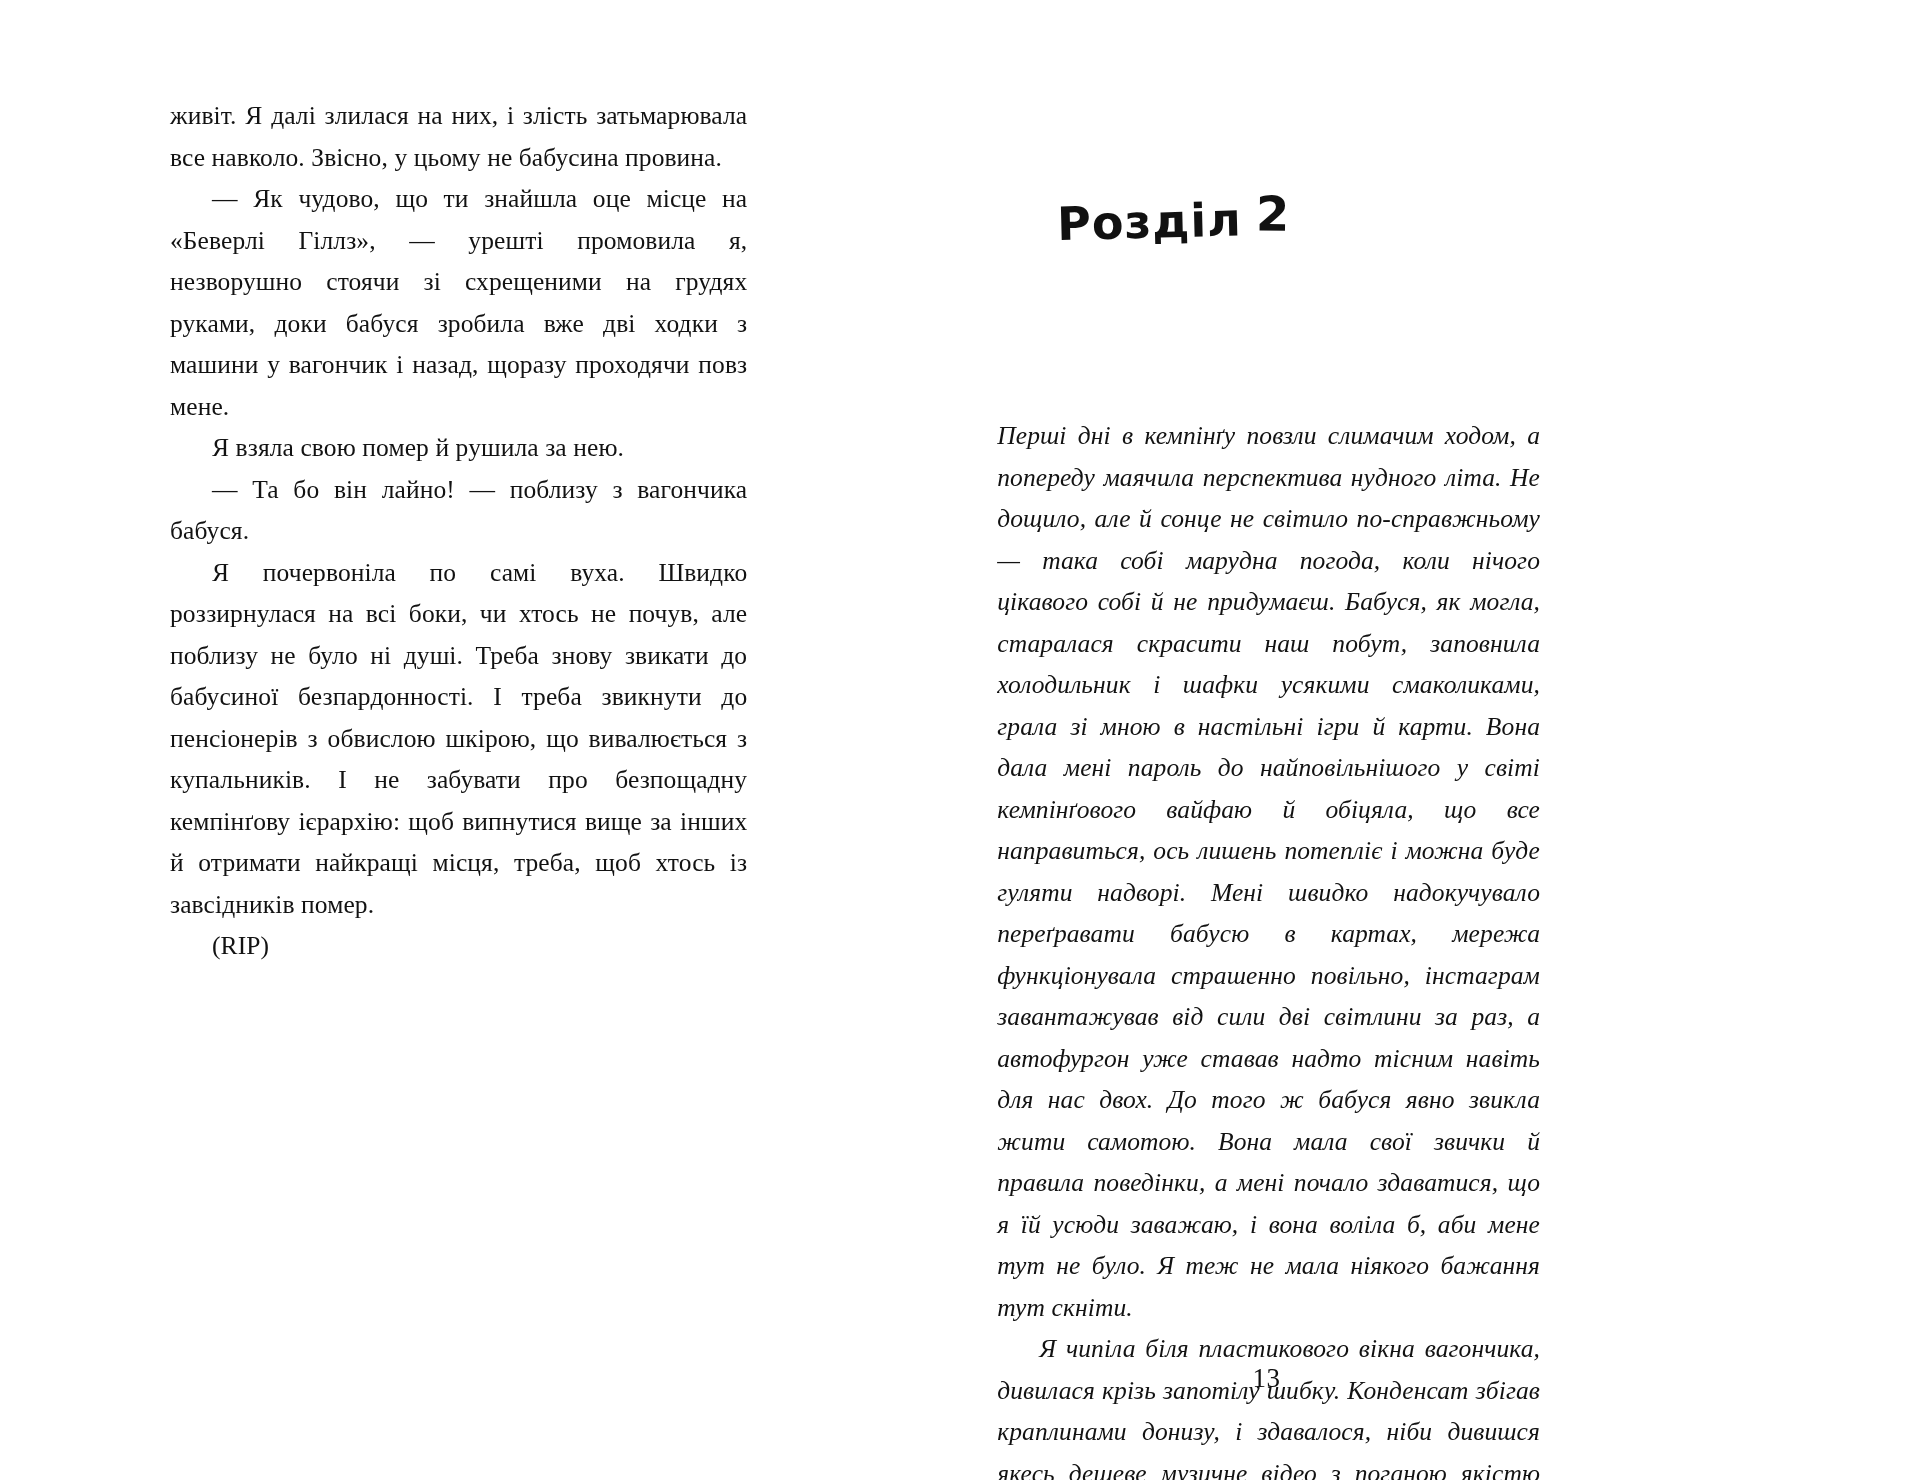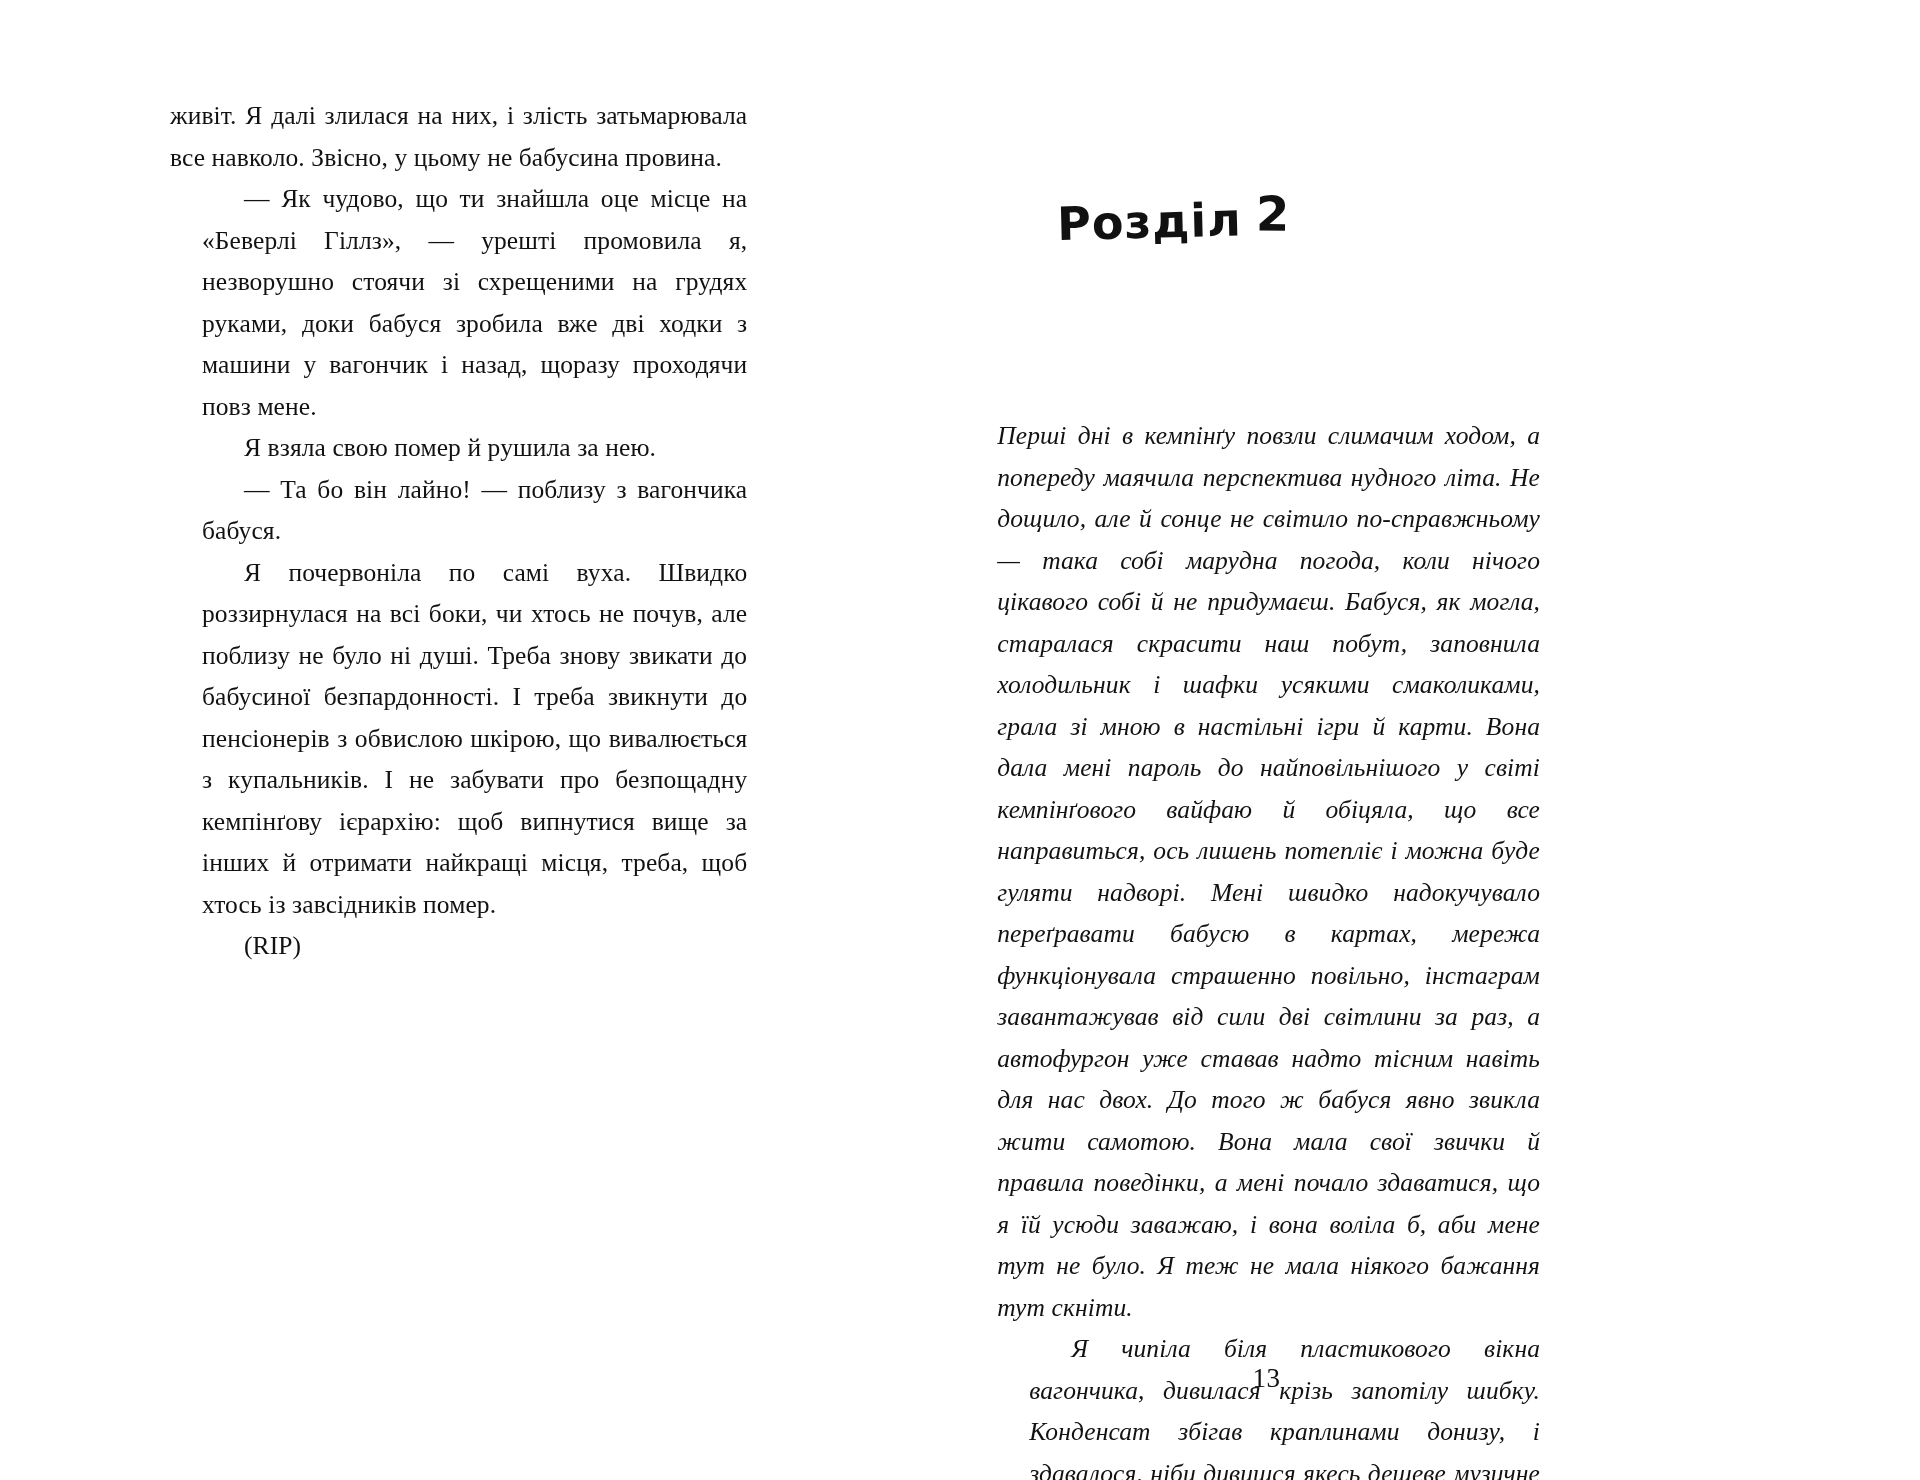--- a/index.html
+++ b/index.html
@@ -41,21 +41,20 @@
     margin: 0;
     font-size: 25.5px;
     line-height: 41.5px;
     text-align: justify;
     text-justify: inter-word;
     hyphens: manual;
     letter-spacing: 0.1px;
   }
   p.indent {
     text-indent: 42px;
-    margin-left: 32px;
   }
   p.noindent {
     text-indent: 0;
   }
   .chapter-title {
     font-family: "DejaVu Sans", sans-serif;
     font-size: 46px;
     font-weight: 700;
     letter-spacing: 1px;
     color: #111;

